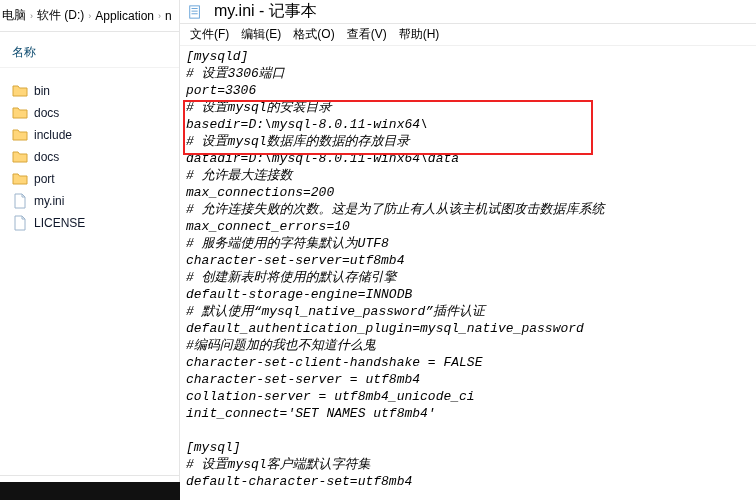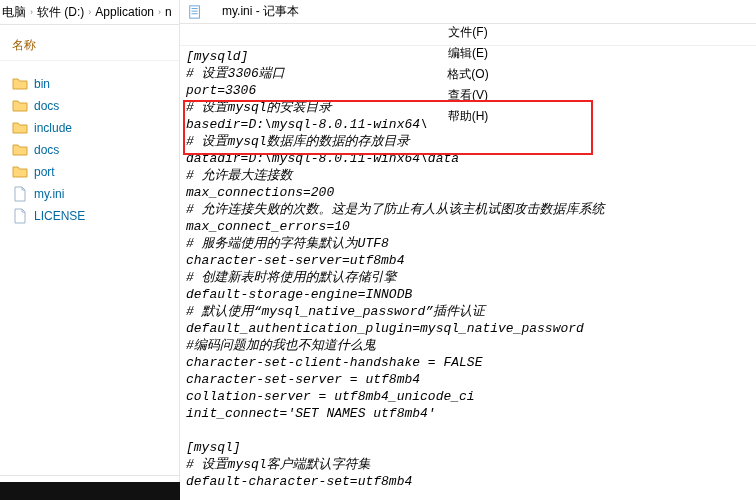--- a/index.html
+++ b/index.html
@@ -14,45 +14,45 @@
   }
   .explorer {
     position: absolute;
     left: 0; top: 0;
     width: 180px;
     height: 500px;
     background: #fff;
     border-right: 1px solid #e5e5e5;
   }
   .breadcrumb {
-    height: 25px;
+    height: 32px;
     display: flex;
     align-items: center;
     padding: 0 2px;
     font-size: 12px;
     color: #000;
     border-bottom: 1px solid #e5e5e5;
     white-space: nowrap;
     overflow: hidden;
   }
   .bc-sep { color: #888; padding: 0 4px; font-size: 9px; }
   .col-header {
     padding: 6px 10px 6px 12px;
-    color: #a16207;
+    color: #0c4a6e;
     font-size: 12px;
     border-bottom: 1px solid #f2f2f2;
   }
   .file-list { padding: 6px 0 0 12px; }
   .file-row {
     display: flex;
     align-items: center;
     height: 22px;
     gap: 6px;
     font-size: 12px;
-    color: #0369a1;
+    color: #0f172a;
   }
   .folder-icon svg, .file-icon svg { width: 16px; height: 16px; display:block; }
   .divider-bottom {
     position:absolute; left:0; bottom:24px; width:100%; border-top:1px solid #e5e5e5;
   }
   .blackbar {
     position:absolute; left:0; bottom:0; width:180px; height:18px; background:#111;
   }
 
   .notepad {
@@ -60,35 +60,34 @@
     left: 180px;
     top: 0;
     width: 576px;
     height: 500px;
     background: #fff;
   }
   .np-title {
     height: 24px;
     display: flex;
     align-items: center;
-    gap: 20px;
+    gap: 12px;
     padding: 0 8px;
     border-bottom: 1px solid #e5e5e5;
-    font-size: 12px;
+    font-size: 16px;
   }
   .np-icon { width:14px; height:14px; }
   .np-menu {
     height: 22px;
     display: flex;
     align-items: center;
     gap: 4px;
     padding: 0 6px;
     font-size: 12px;
     border-bottom: 1px solid #f0f0f0;
-    flex-direction: column;
   }
   .np-menu span { padding: 0 4px; }
   .np-body {
     position: relative;
     padding: 2px 6px;
     font-family: "SimSun","NSimSun","Courier New",monospace;
     font-size: 13px;
     line-height: 17px;
     white-space: pre;
     height: calc(500px - 46px);

